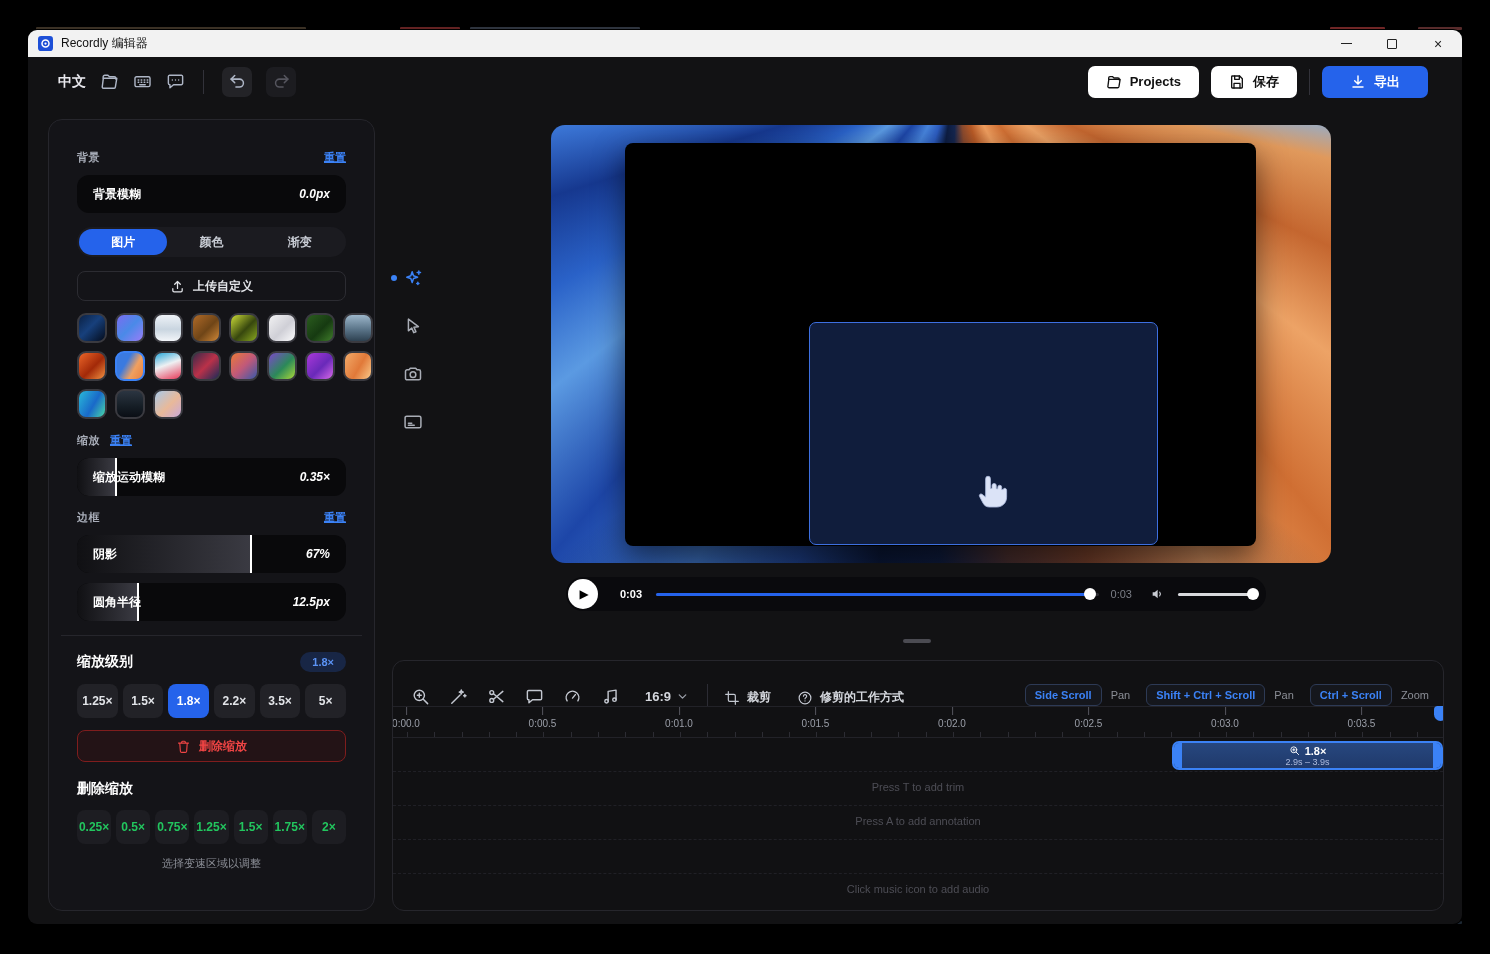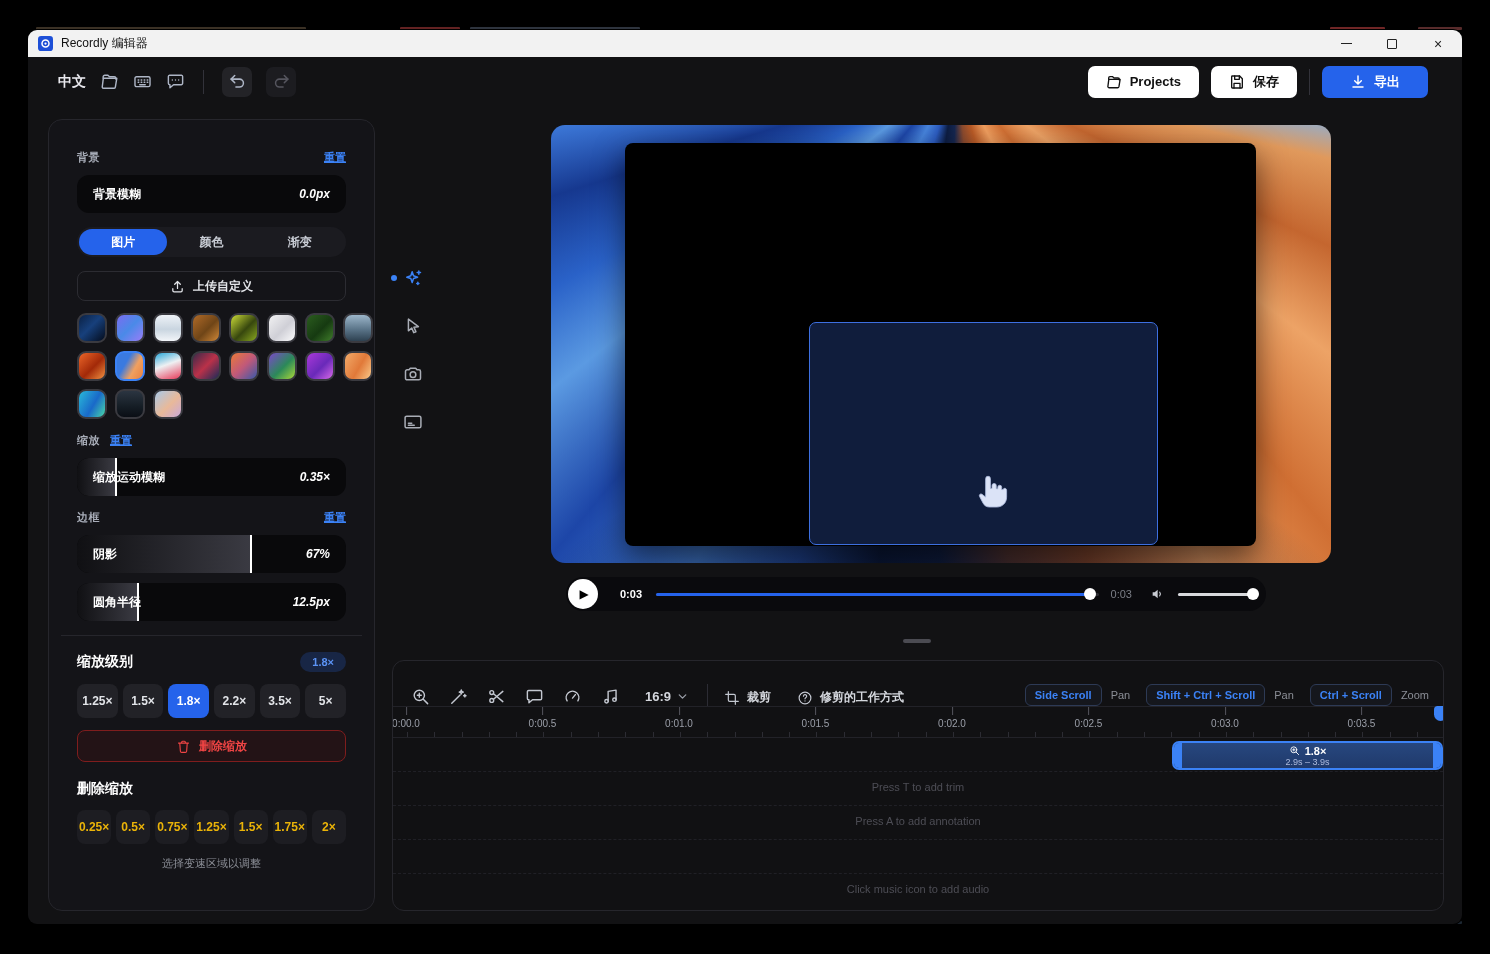--- a/index.html
+++ b/index.html
@@ -68,21 +68,21 @@
   .zoom-title-row { display:flex; align-items:center; justify-content:space-between; margin:16px 0 12px; }
   .big-label { color:#fff; font-size:14px; font-weight:bold; }
   .zoom-badge { background:#182645; color:#5b93f5; font-size:11px; font-weight:bold;
     border-radius:10px; padding:4px 12px; }
   .zoom-divider { border-top:1px solid #26262c; margin:14px -16px 0; }
 
   .opt-row { display:flex; gap:5px; margin-bottom:12px; }
   .opt-btn { flex:1; height:34px; background:#222227; border-radius:8px; display:flex; align-items:center;
     justify-content:center; color:#e2e4e8; font-size:12px; font-weight:bold; }
   .opt-btn.active { background:#2563eb; color:#fff; }
-  .opt-btn.dim { background:#1d1d22; color:#eab308; }
+  .opt-btn.dim { background:#1d1d22; color:#22c55e; }
 
   .delete-btn { height:32px; background:#231316; border:1px solid #7f1d1d; border-radius:8px;
     display:flex; align-items:center; justify-content:center; gap:8px; color:#ef4444;
     font-size:12px; font-weight:bold; margin-bottom:18px; }
   .delete-btn svg { width:15px; height:15px; }
   .speed-hint { text-align:center; color:#8b8e96; font-size:11px; margin-top:4px; }
 
   
   .rail { position:absolute; left:375px; top:238px; width:22px; display:flex; flex-direction:column; gap:28px; }
   .rail-item { position:relative; width:20px; height:20px; color:#a9adb6; }

